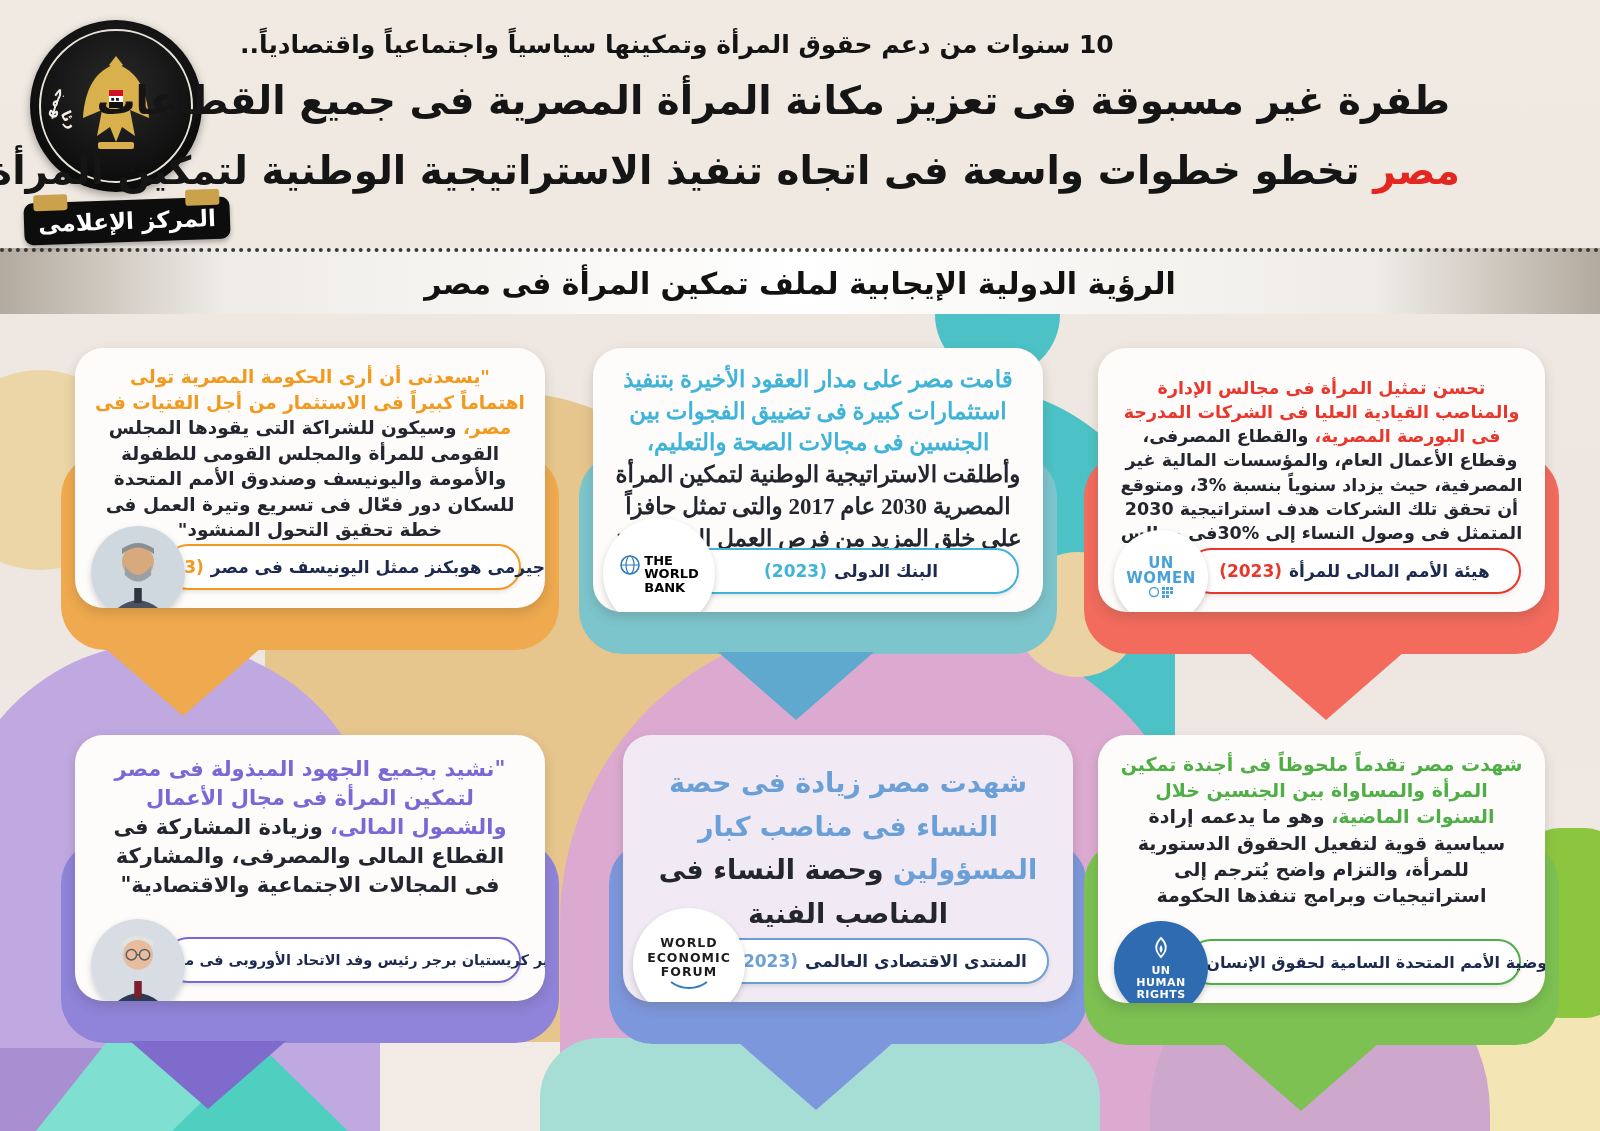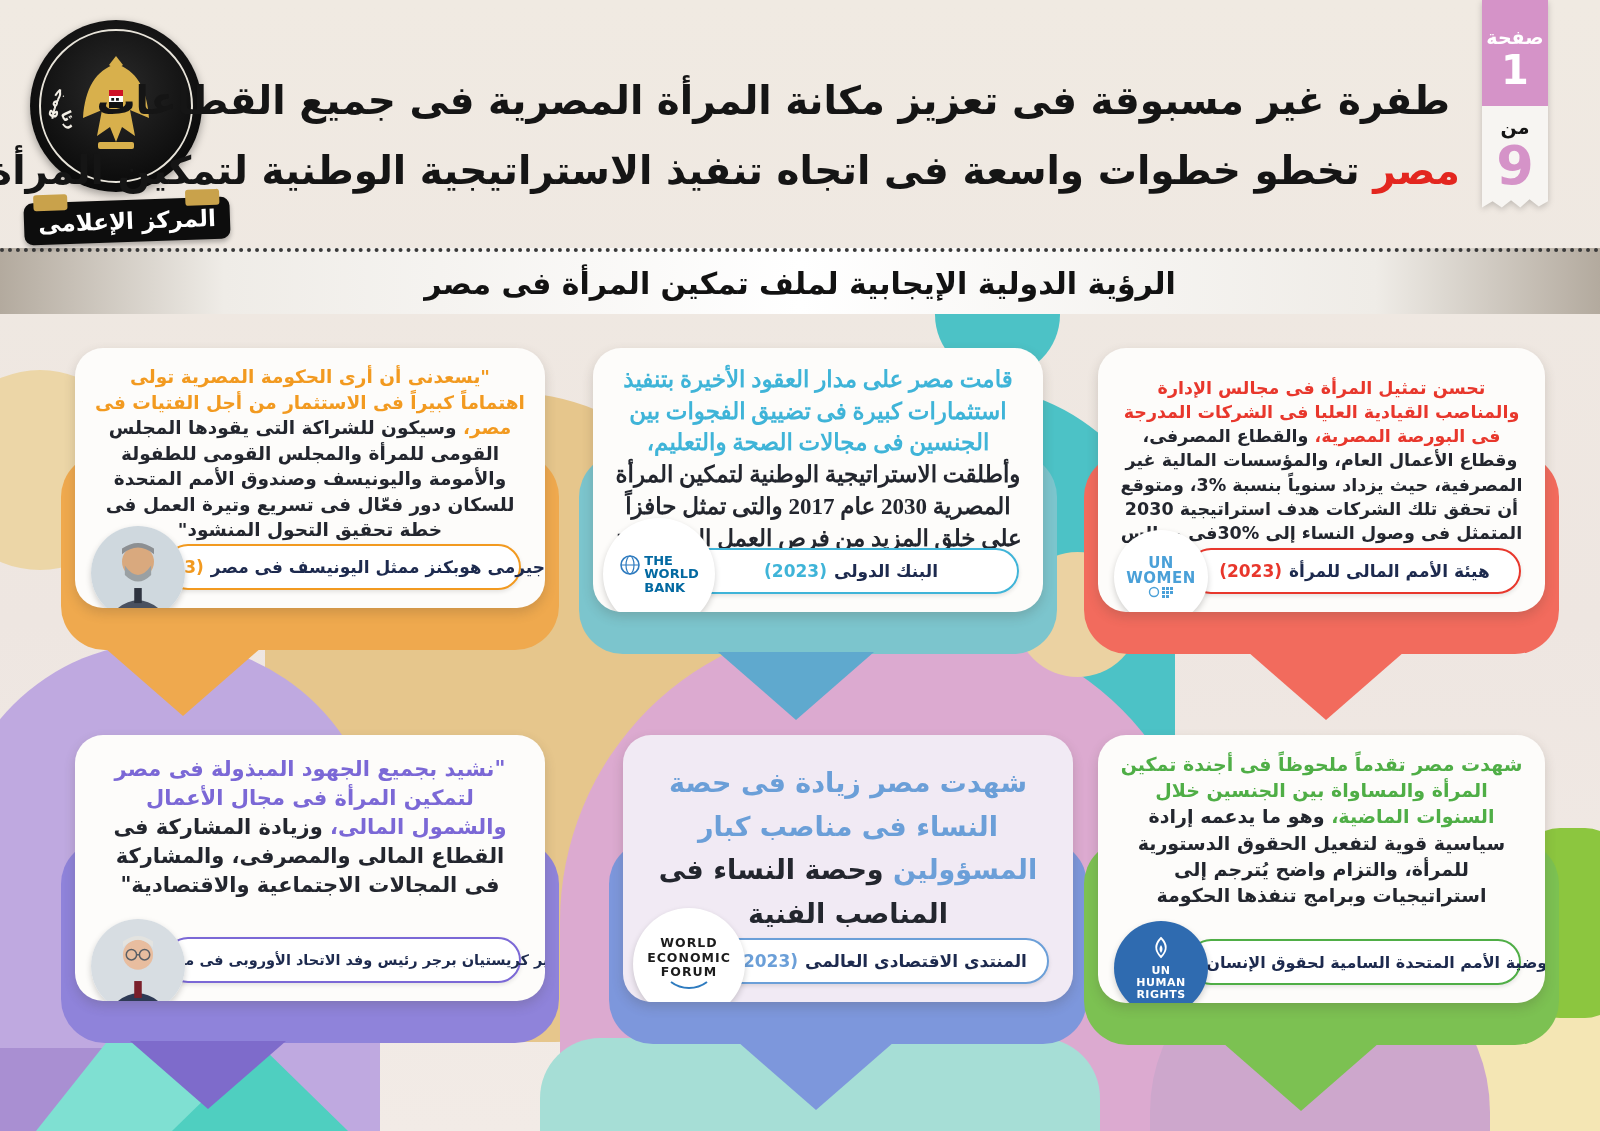--- a/index.html
+++ b/index.html
@@ -105,21 +105,21 @@
   .cw3 .pill{font-size:14.5px;}
   .cw5 .pill{font-size:16px;}
   .pill-year{color:var(--accent,#888);}
   .logo-circle{position:absolute;left:0;top:-8px;width:94px;height:94px;border-radius:50%;
     background:#fff;box-shadow:0 3px 6px rgba(0,0,0,.18);display:flex;flex-direction:column;
     align-items:center;justify-content:center;overflow:hidden;z-index:2;}
   .big-logo{width:112px;height:112px;top:-20px;left:-6px;}
 
   .avatar-svg{width:100%;height:100%;}
 
-  .wb-text{direction:ltr;text-align:left;font-size:13px;line-height:1.05;font-weight:bold;color:#0369a1;}
+  .wb-text{direction:ltr;text-align:left;font-size:13px;line-height:1.05;font-weight:bold;color:#000000;}
   .wb-row{display:flex;align-items:flex-start;gap:3px;direction:ltr;}
   .unw-text{direction:ltr;text-align:center;font-size:15px;line-height:1.0;font-weight:bold;color:#4aa0d8;letter-spacing:.5px;}
   .wef-text{direction:ltr;text-align:center;font-size:12.5px;line-height:1.15;font-weight:bold;color:#1c1c1c;letter-spacing:1px;}
   .unhr-circle{background:#2f6bb0;}
   .unhr-text{direction:ltr;text-align:center;font-size:11px;line-height:1.1;font-weight:bold;color:#fff;letter-spacing:.5px;}
 </style>
 </head>
 <body>
 
 <div class="stage">
@@ -158,35 +158,26 @@
           <rect x="79" y="76" width="14" height="6" fill="#ffffff"></rect>
           <rect x="79" y="82" width="14" height="6" fill="#111111"></rect>
           <rect x="68" y="122" width="36" height="7" rx="2" fill="#d8b04c"></rect>
         </svg>
       </div>
       <div class="gov-ribbon">
         <span>المركز الإعلامى</span>
       </div>
     </div>
 
+    <div class="kicker">10 سنوات من دعم حقوق المرأة وتمكينها سياسياً واجتماعياً واقتصادياً..</div>
     <div class="title1">طفرة غير مسبوقة فى تعزيز مكانة المرأة المصرية فى جميع القطاعات</div>
     <div class="title2">
       <span class="hl" style="color: rgb(227, 38, 31);">مصر</span><span> تخطو خطوات واسعة فى اتجاه تنفيذ الاستراتيجية الوطنية لتمكين المرأة 2030</span>
     </div>
 
-    <div class="badge" style="--pink: #d593c8;">
-      <div class="badge-pink">
-        <span class="lbl">صفحة</span>
-        <span class="num">1</span>
-      </div>
-      <div class="badge-white">
-        <span class="lbl">من</span>
-        <span class="num">9</span>
-      </div>
-    </div>
   </div>
 
   <div class="banner">
     <div class="banner-title">الرؤية الدولية الإيجابية لملف تمكين المرأة فى مصر</div>
   </div>
 
   <div class="card-wrap cw0" style="--accent: #f29a20; --back: #efa94e; --pointer: #efa94e;">
     <div class="card-back"></div>
     <div class="card-pointer"></div>
     <div class="card">

